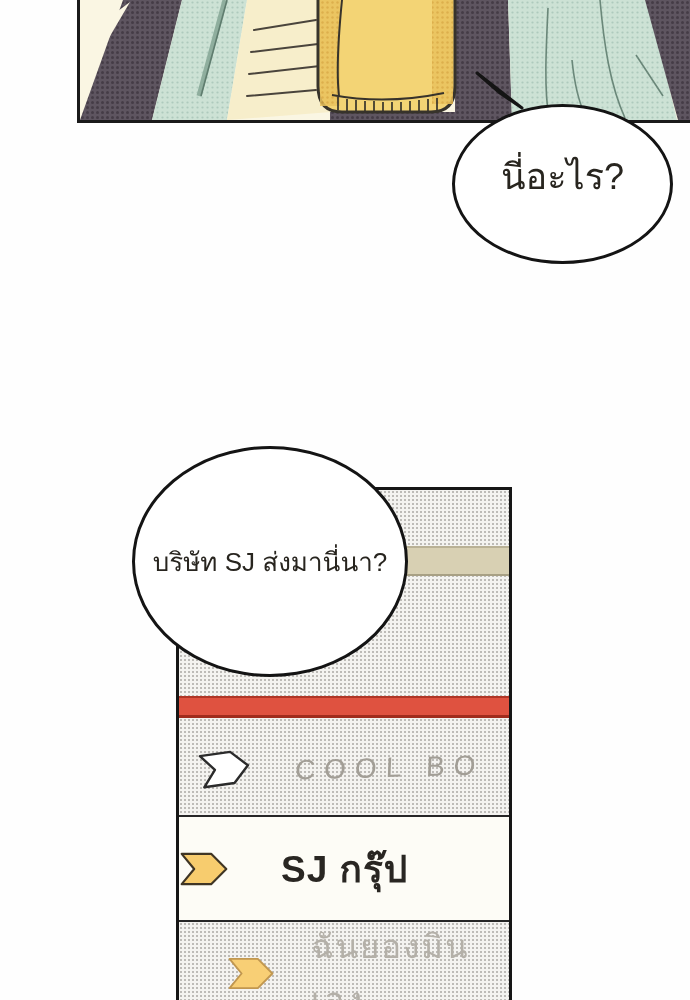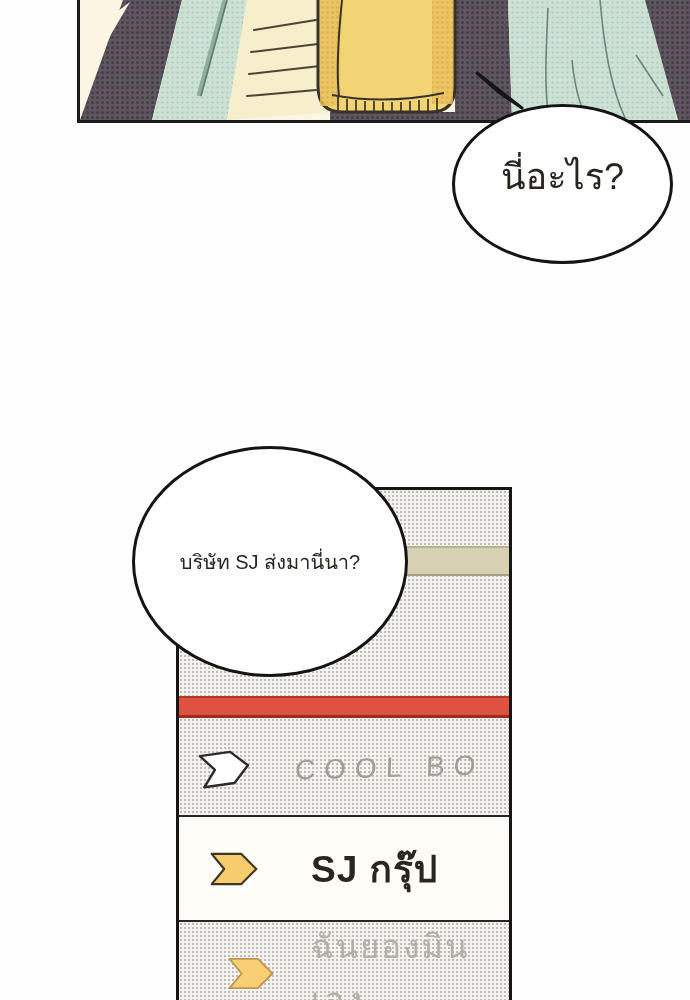--- a/index.html
+++ b/index.html
@@ -16,21 +16,21 @@
   }
   .panel svg{display:block;}
   
   .bubble{
     position:absolute;background:#ffffff;border:3px solid #141414;
     border-radius:50%;display:flex;align-items:center;justify-content:center;
     z-index:5;text-align:center;color:#28251f;
   }
   .bubble-1{left:452px;top:104px;width:215px;height:154px;font-size:36px;}
   .bubble-1 span{position:relative;top:-8px;}
-  .bubble-2{left:132px;top:446px;width:270px;height:225px;font-size:20px;}
+  .bubble-2{left:132px;top:446px;width:270px;height:225px;font-size:26px;}
   .tail-1{position:absolute;left:448px;top:56px;z-index:4;}
   
   .box{
     position:absolute;left:176px;top:487px;width:336px;height:515px;
     border:3px solid #161616;border-bottom:none;box-sizing:border-box;
     background-color:#f4f3f0;
     background-image:radial-gradient(#bdbbb7 1.1px,transparent 1.3px);
     background-size:4px 4px;z-index:1;
   }
   .box-inner{position:absolute;left:0;top:0;right:0;bottom:0;}
@@ -45,21 +45,21 @@
   .box-row{position:absolute;left:0;right:0;display:flex;align-items:center;}
   .row-1{top:248px;height:60px;padding-left:20px;gap:44px;}
   .row-1 .chev{transform:rotate(-8deg);}
   .row-1 .txt{
     font-size:28px;color:#a29e96;letter-spacing:9px;
     transform:rotate(-1.5deg) skewX(-4deg);
   }
   .label-band{
     top:325px;height:103px;background:#fdfcf6;
     border-top:2px solid #262626;border-bottom:2px solid #262626;
-    padding-left:30px;gap:52px;
+    gap:52px;
   }
   .label-band .txt{font-size:37px;font-weight:600;color:#292622;letter-spacing:1px;}
   .row-3{top:452px;height:62px;padding-left:48px;gap:36px;}
   .row-3 .txt{font-size:33px;color:#b4b0a8;letter-spacing:2px;}
   .chev{flex:0 0 auto;}
 </style>
 </head>
 <body>
 
 <div class="page">

